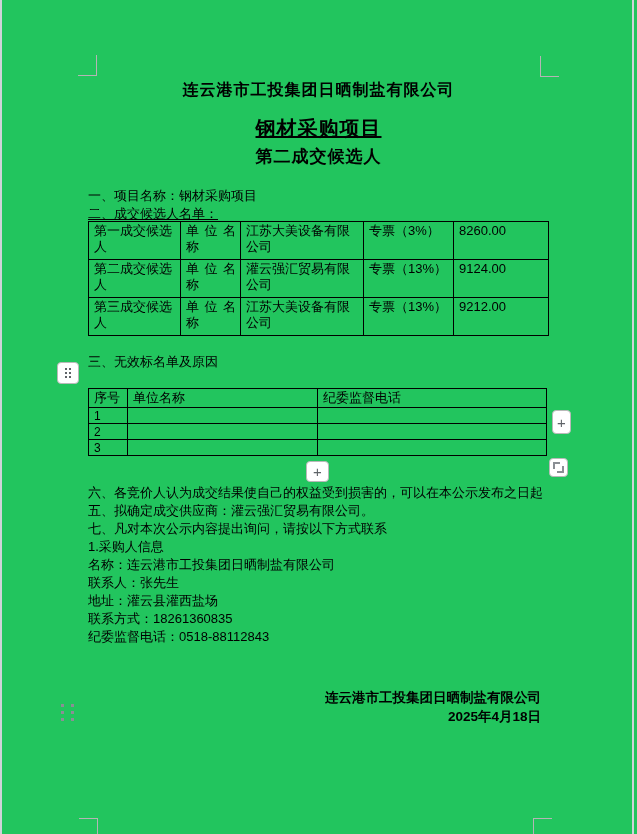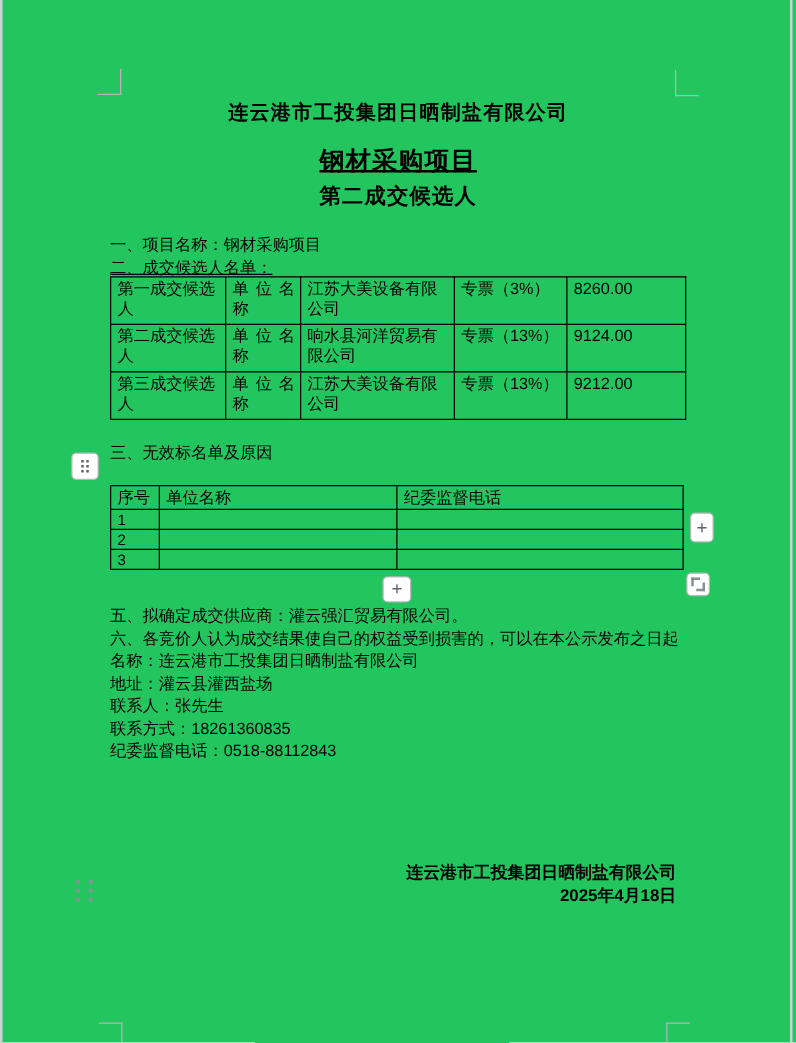--- a/index.html
+++ b/index.html
@@ -99,21 +99,21 @@
         <tr>
       <td>第一成交候选人</td>
       <td class="c-label">单位名称</td>
       <td>江苏大美设备有限公司</td>
       <td>专票（3%）</td>
       <td>8260.00</td>
     </tr>
     <tr>
       <td>第二成交候选人</td>
       <td class="c-label">单位名称</td>
-      <td>响水县河洋贸易有限公司</td>
+      <td>灌云强汇贸易有限公司</td>
       <td>专票（13%）</td>
       <td>9124.00</td>
     </tr>
     <tr>
       <td>第三成交候选人</td>
       <td class="c-label">单位名称</td>
       <td>江苏大美设备有限公司</td>
       <td>专票（13%）</td>
       <td>9212.00</td>
     </tr>
@@ -170,25 +170,27 @@
     <span class="rz">
         <span class="a"></span>
         <span class="b"></span>
       </span>
   </button>
   <button class="ctl add-row">
     <span>+</span>
   </button>
 
   <div class="body-block">
+    <div>六、各竞价人认为成交结果使自己的权益受到损害的，可以在本公示发布之日起</div>
     <div>五、拟确定成交供应商：灌云强汇贸易有限公司。</div>
-    <div>六、各竞价人认为成交结果使自己的权益受到损害的，可以在本公示发布之日起</div>
+    <div>七、凡对本次公示内容提出询问，请按以下方式联系</div>
+    <div>1.采购人信息</div>
     <div>名称：连云港市工投集团日晒制盐有限公司</div>
+    <div>联系人：张先生</div>
     <div>地址：灌云县灌西盐场</div>
-    <div>联系人：张先生</div>
     <div>联系方式：18261360835</div>
     <div>纪委监督电话：0518-88112843</div>
   </div>
 
   <div class="sign-block">
     <div>连云港市工投集团日晒制盐有限公司</div>
     <div>2025年4月18日</div>
   </div>
 
   <div class="free-dots">

